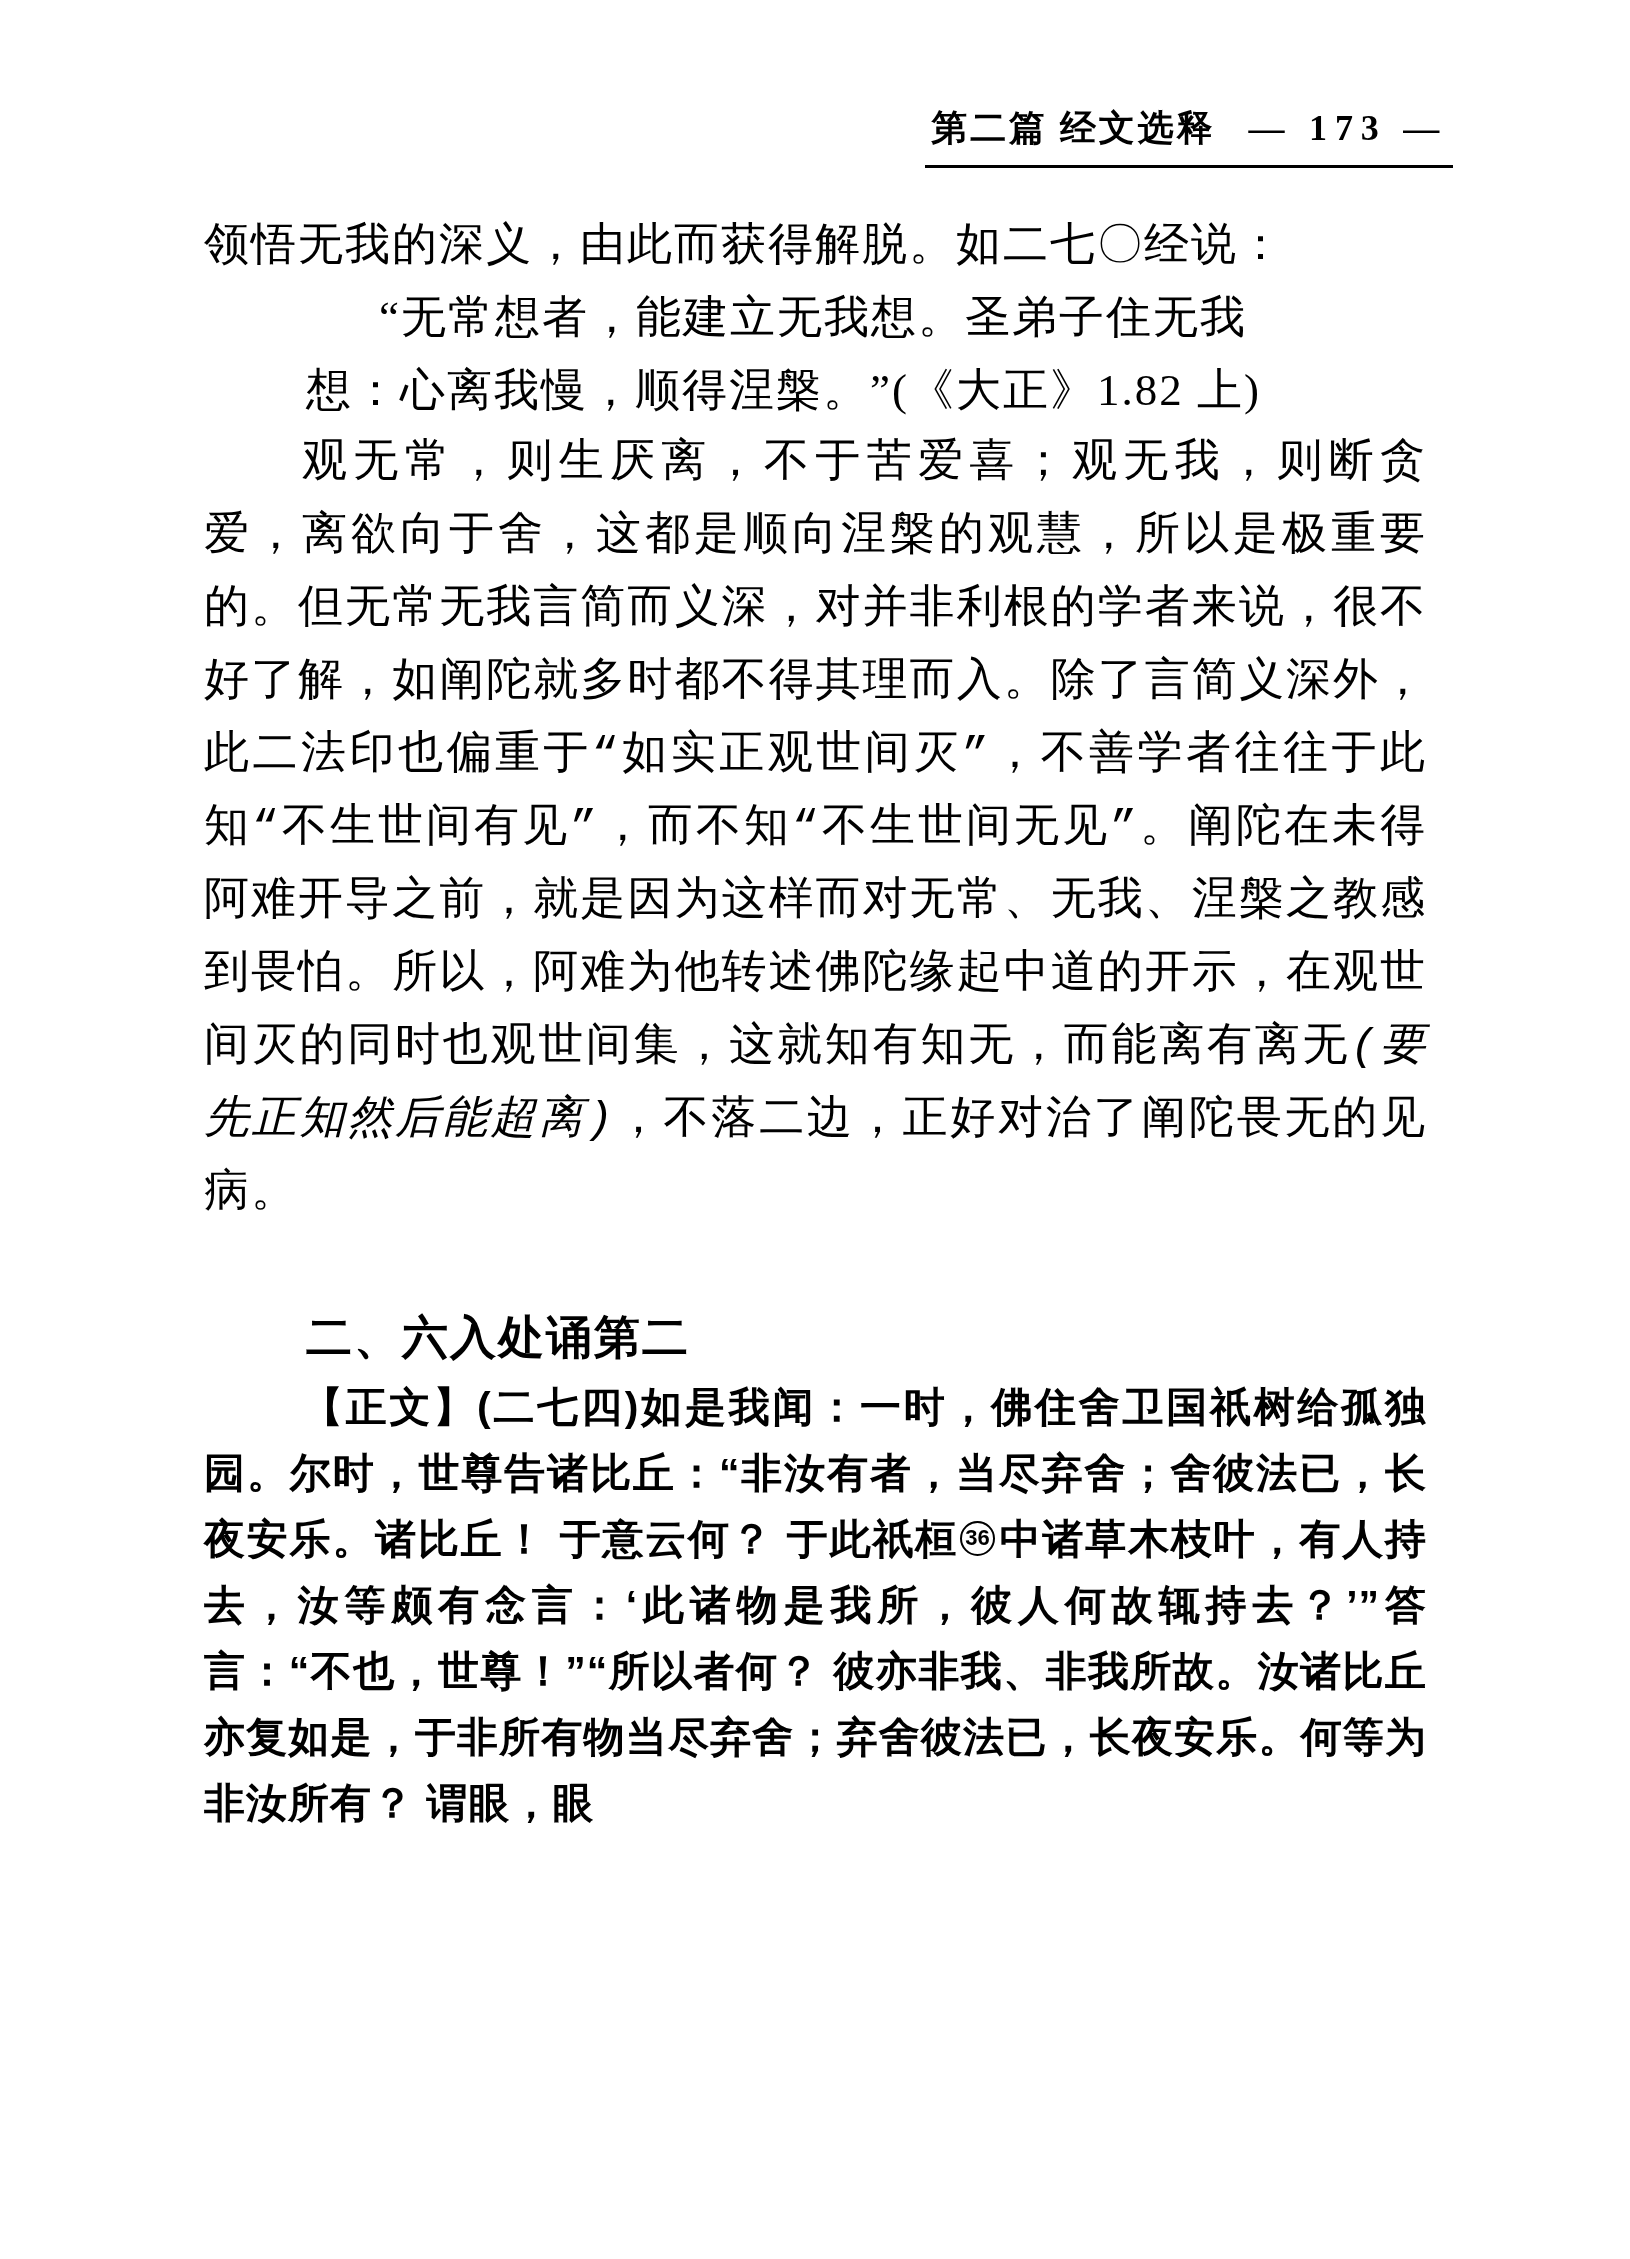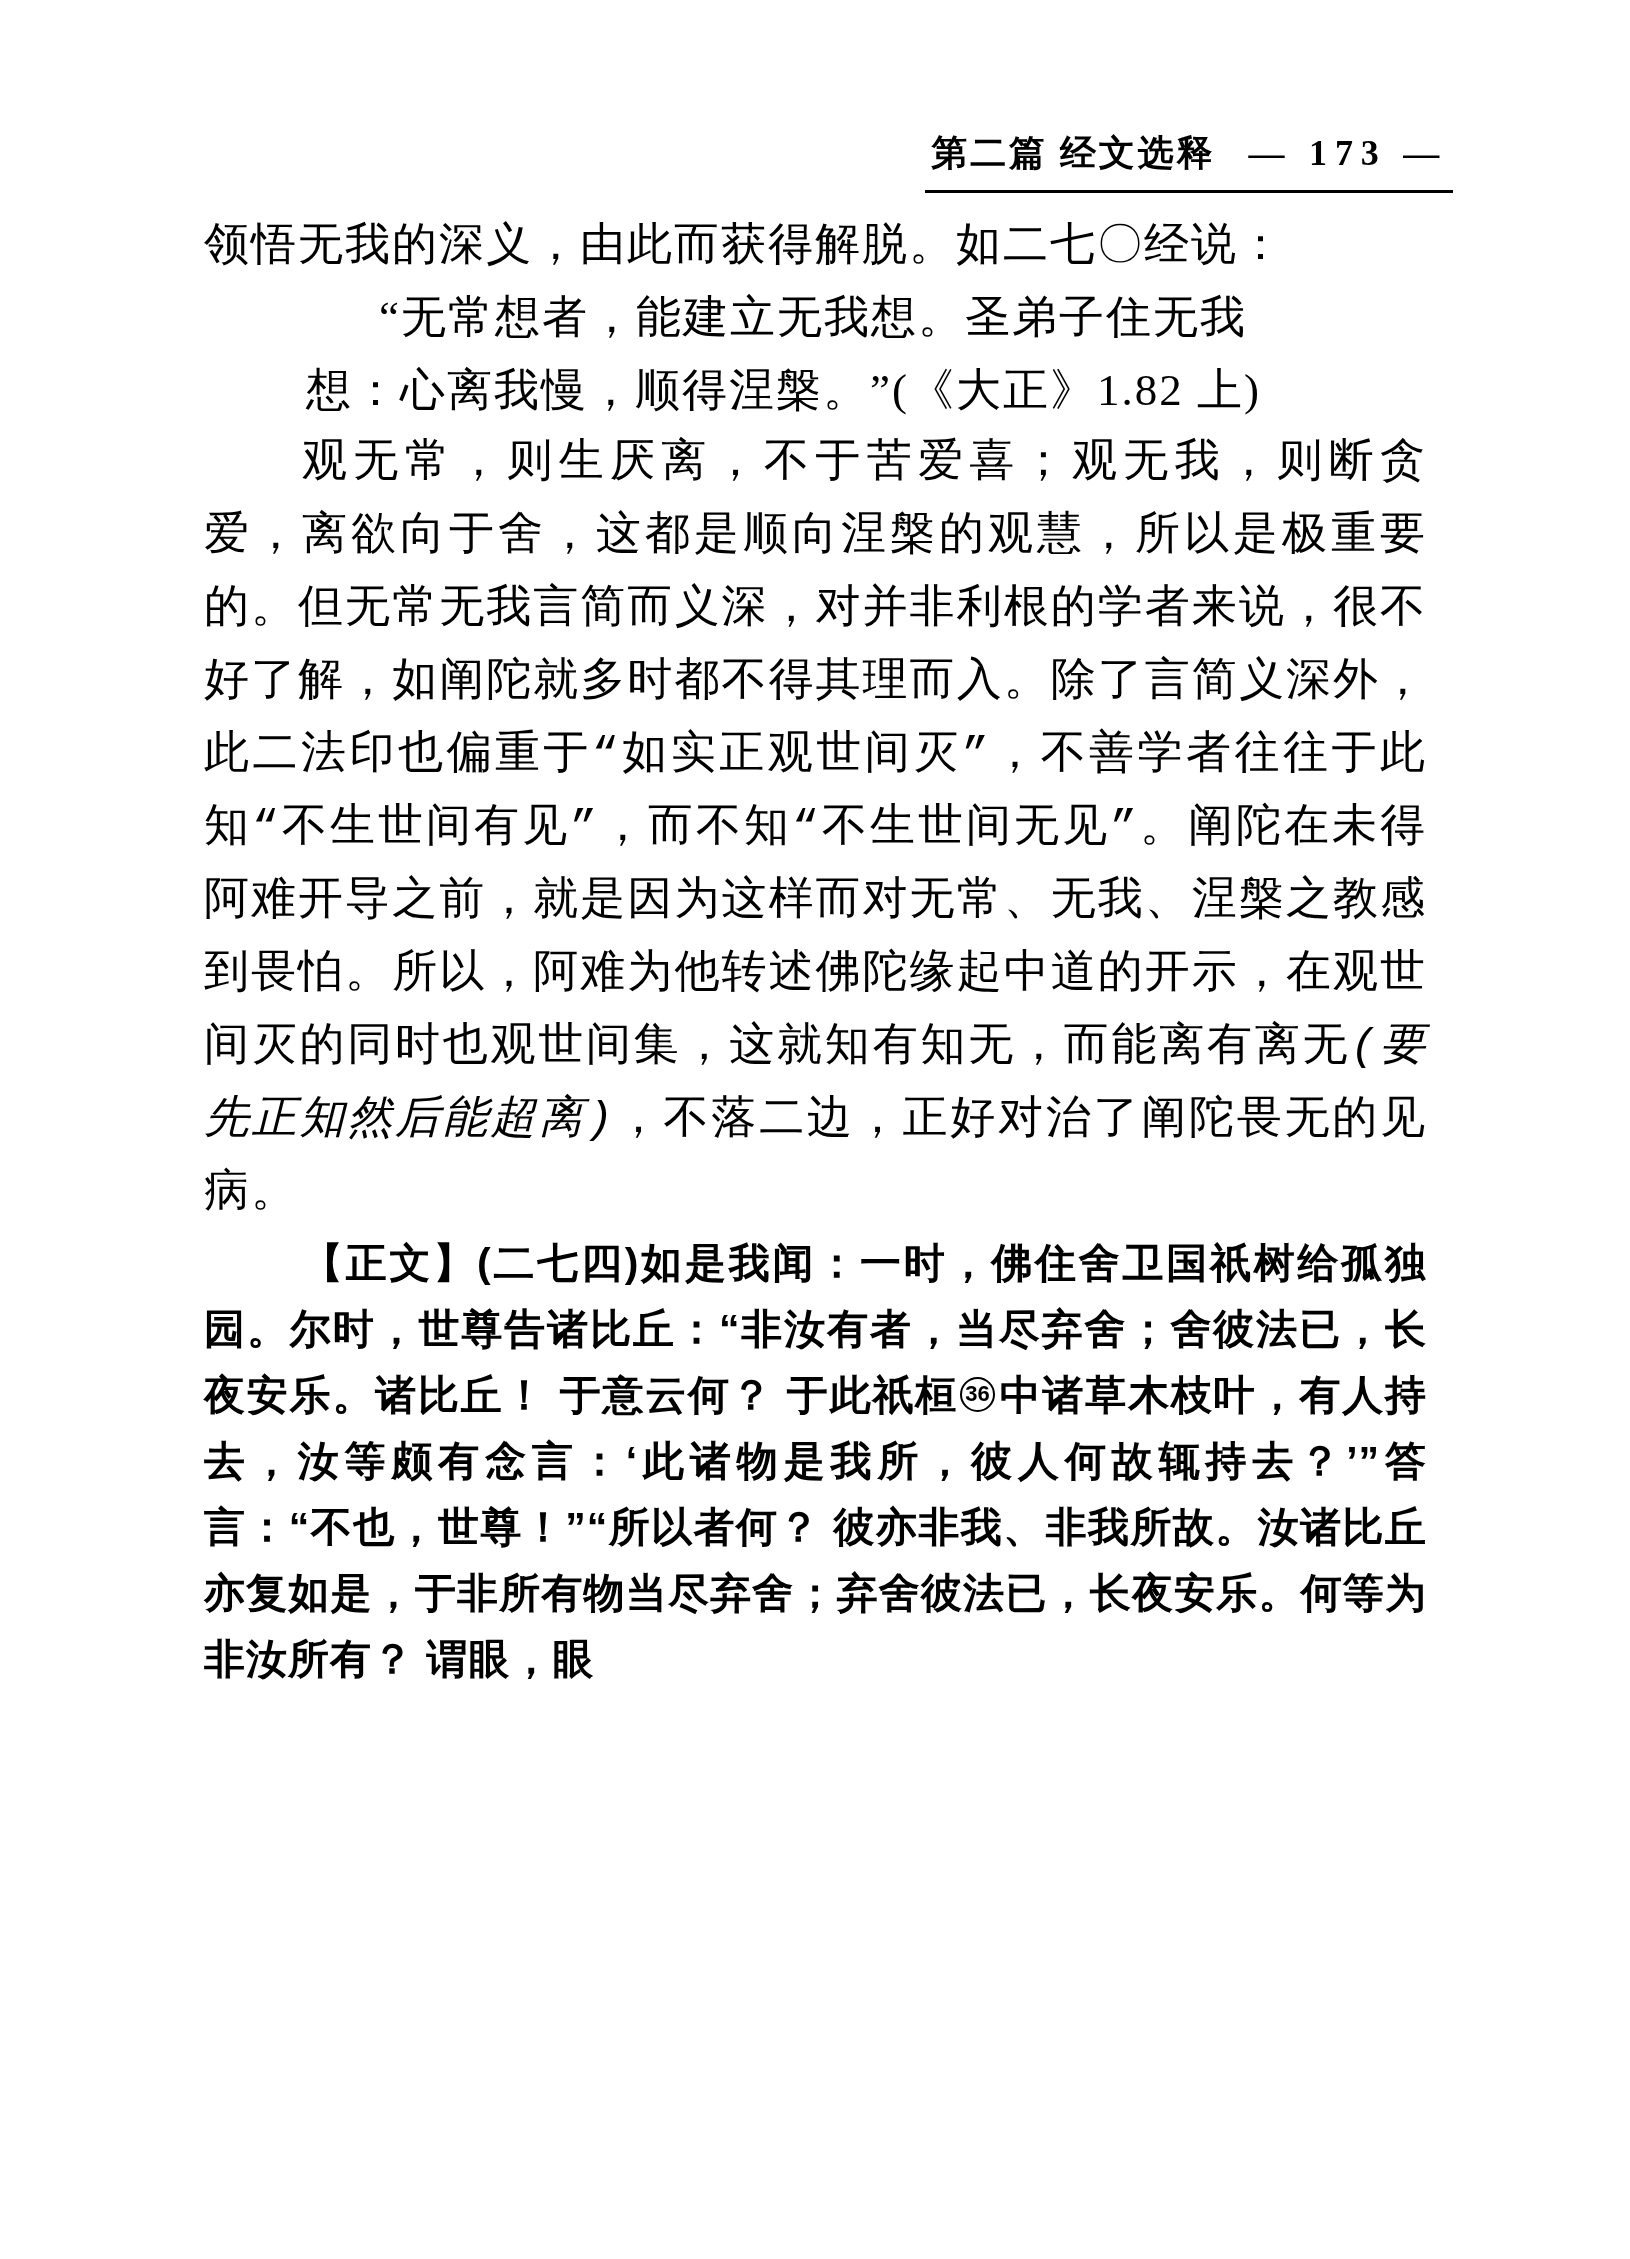--- a/index.html
+++ b/index.html
@@ -19,21 +19,20 @@
     top: 104px;
     right: 178px;
     display: flex;
     align-items: baseline;
     gap: 33px;
     font-weight: bold;
     font-size: 36px;
     letter-spacing: 2.9px;
     border-bottom: 3.9px solid #000000;
     padding: 0 5.9px 11.8px 5.9px;
-    margin-top: 25px;
   }
   .header .pageno { font-weight: bold; letter-spacing: 7.8px; }
   
   .content {
     position: absolute;
     left: 204px;
     top: 208px;
     width: 1223px;
     font-size: 45px;
     line-height: 73px;
@@ -103,18 +102,19 @@
     <p class="p-cont">领悟无我的深义，由此而获得解脱。如二七〇经说：</p>
 
     <div class="quote">
       <div class="qline">“无常想者，能建立无我想。圣弟子住无我</div>
       <div class="qline">想：心离我慢，顺得涅槃。”(《大正》1.82 上)</div>
     </div>
 
     <p class="p-ind"><span>观无常，则生厌离，不于苦爱喜；观无我，则断贪爱，离欲向于舍，这都是顺向涅槃的观慧，所以是极重要的。但无常无我言简而义深，对并非利根的学者来说，很不好了解，如阐陀就多时都不得其理而入。除了言简义深外，此二法印也偏重于“如实正观世间灭”，不善学者往往于此知“不生世间有见”，而不知“不生世间无见”。阐陀在未得阿难开导之前，就是因为这样而对无常、无我、涅槃之教感到畏怕。所以，阿难为他转述佛陀缘起中道的开示，在观世间灭的同时也观世间集，这就知有知无，而能离有离无</span><span class="kai">(要先正知然后能超离)</span><span>，不落二边，正好对治了阐陀畏无的见病。</span></p>
 
 
+    <h2 class="heading">二、六入处诵第二</h2>
 
     <p class="scripture"><span>【正文】(二七四)如是我闻：一时，佛住舍卫国祇树给孤独园。尔时，世尊告诸比丘：“非汝有者，当尽弃舍；舍彼法已，长夜安乐。诸比丘！ 于意云何？ 于此祇桓</span><span class="fn">36</span><span>中诸草木枝叶，有人持去，汝等颇有念言：‘此诸物是我所，彼人何故辄持去？’”答言：“不也，世尊！”“所以者何？ 彼亦非我、非我所故。汝诸比丘亦复如是，于非所有物当尽弃舍；弃舍彼法已，长夜安乐。何等为非汝所有？ 谓眼，眼</span></p>
 
   </div>
 </div>
 
 
 </body></html>

